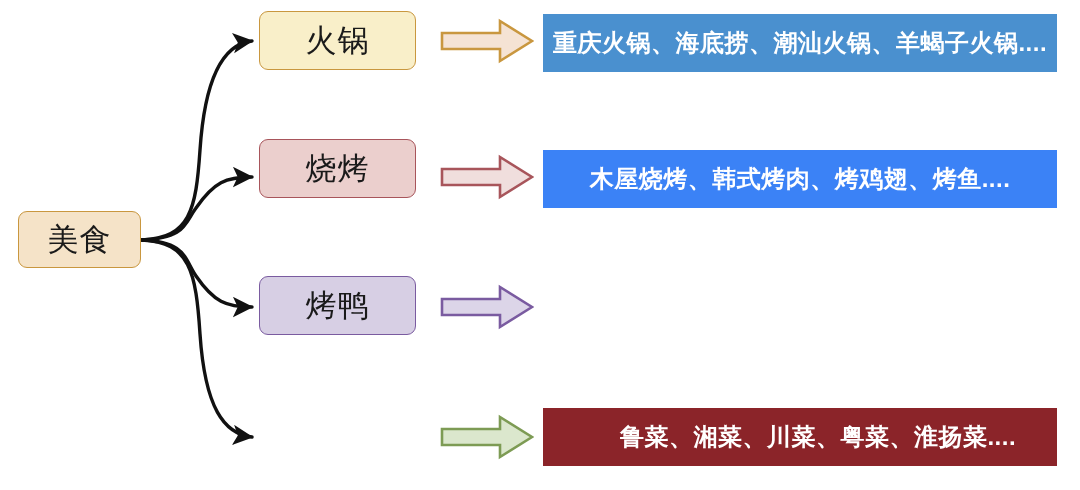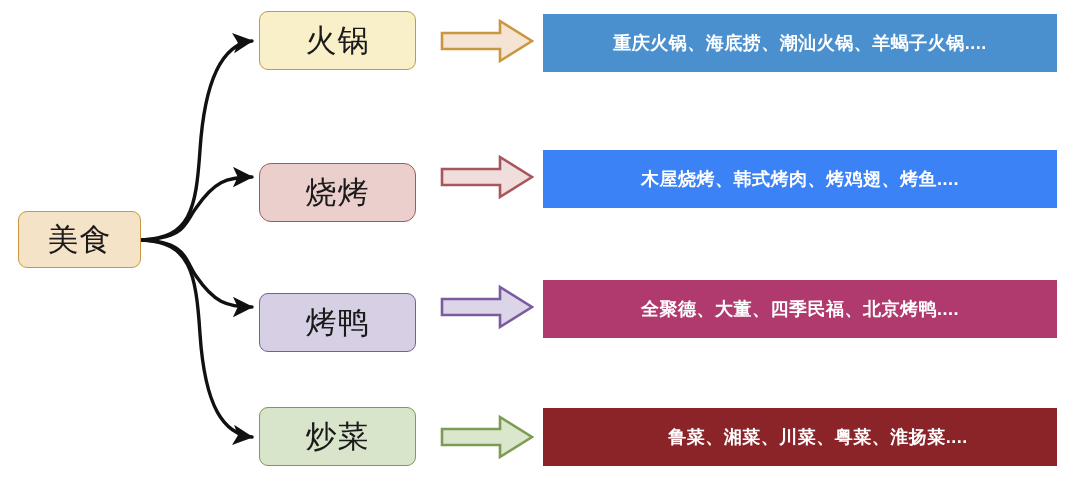--- a/index.html
+++ b/index.html
@@ -49,22 +49,22 @@
     height: 57px;
     background: #f5e3c8;
     border-color: #c9973f;
   }
   .branch-node {
     left: 259px;
     width: 157px;
     height: 59px;
   }
   #branch-node-0 { top: 11px;  background: #f9efc9; border-color: #c9973f; }
-  #branch-node-1 { top: 163px; background: #ebcfcd; border-color: #a8555b; border-radius: 12px; }
-  #branch-node-2 { top: 293px; background: #d7cfe4; border-color: #7a5ba0; }
+  #branch-node-1 { top: 139px; background: #ebcfcd; border-color: #a8555b; }
+  #branch-node-2 { top: 276px; background: #d7cfe4; border-color: #7a5ba0; }
   #branch-node-3 { top: 407px; background: #d9e5cb; border-color: #7d9b54; }
 
   
   .block-arrow {
     position: absolute;
     left: 440px;
     width: 94px;
     height: 48px;
   }
   #block-arrow-0 { top: 17px; }
@@ -76,21 +76,21 @@
   .content-bar {
     position: absolute;
     left: 543px;
     width: 514px;
     height: 58px;
     box-sizing: border-box;
     display: flex;
     align-items: center;
     justify-content: center;
     color: #ffffff;
-    font-size: 18px;
+    font-size: 24px;
     font-weight: bold;
     letter-spacing: 0.5px;
     white-space: nowrap;
   }
   #content-bar-0 { top: 14px;  background: #4a90cf; }
   #content-bar-1 { top: 150px; background: #3b82f6; }
   #content-bar-2 { top: 280px; background: #b03a6d; }
   #content-bar-3 { top: 408px; background: #8b2429; padding-left: 36px; }
 </style>
 </head>
@@ -135,27 +135,21 @@
   <div id="content-bar-1" class="content-bar">
     <span>木屋烧烤、韩式烤肉、烤鸡翅、烤鱼....</span>
   </div>
 
   <div id="branch-node-2" class="node branch-node">
     <span>烤鸭</span>
   </div>
   <svg id="block-arrow-2" class="block-arrow" viewBox="0 0 94 48">
     <path d="M2,16 L60,16 L60,4 L92,24 L60,44 L60,32 L2,32 Z" fill="#dcd5e8" stroke="#7a5ba0" stroke-width="2.6" stroke-linejoin="miter"></path>
   </svg>
-  <div id="content-bar-2" class="content-bar">
-    <span>全聚德、大董、四季民福、北京烤鸭....</span>
-  </div>
 
-  <div id="branch-node-3" class="node branch-node">
-    <span>炒菜</span>
-  </div>
   <svg id="block-arrow-3" class="block-arrow" viewBox="0 0 94 48">
     <path d="M2,16 L60,16 L60,4 L92,24 L60,44 L60,32 L2,32 Z" fill="#dbe7cd" stroke="#7d9b54" stroke-width="2.6" stroke-linejoin="miter"></path>
   </svg>
   <div id="content-bar-3" class="content-bar">
     <span>鲁菜、湘菜、川菜、粤菜、淮扬菜....</span>
   </div>
 
 </div>
 
 </body></html>

